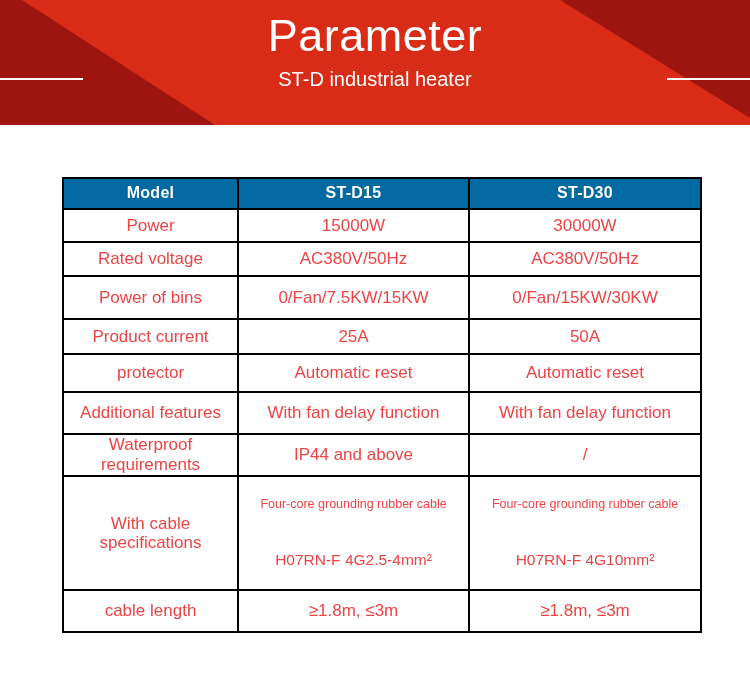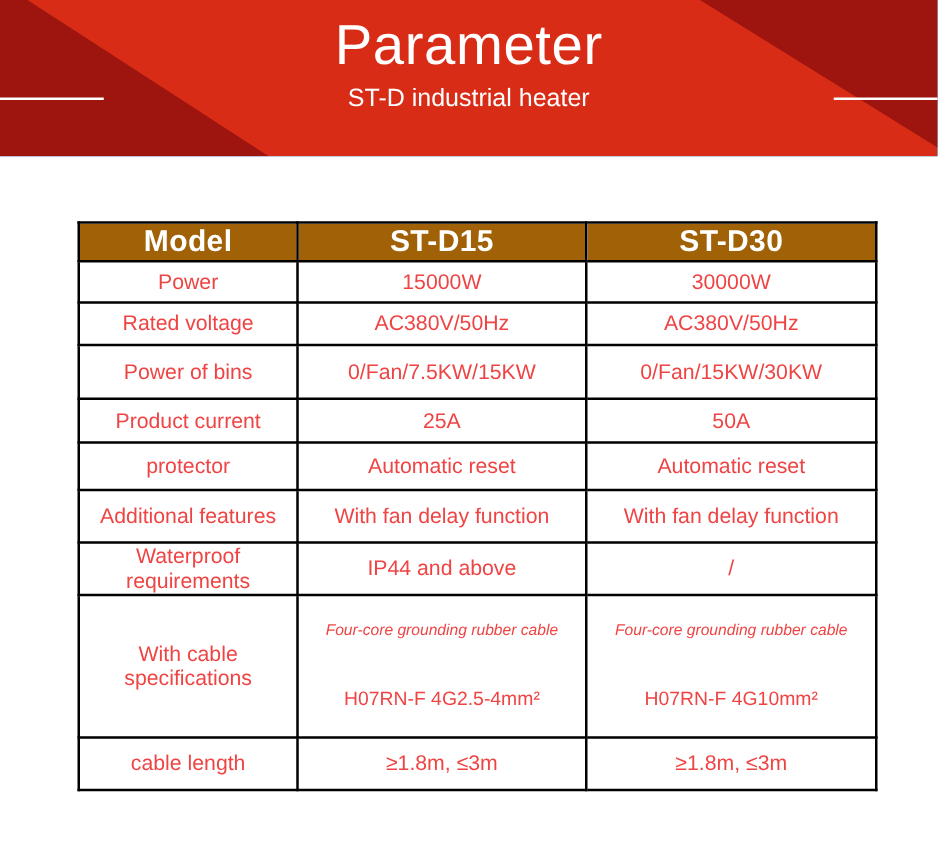--- a/index.html
+++ b/index.html
@@ -4,21 +4,21 @@
 <style>
   html,body{margin:0;padding:0;}
   body{
     width:750px;height:683px;background:#ffffff;overflow:hidden;
     font-family:"Liberation Sans","DejaVu Sans",sans-serif;
     -webkit-font-smoothing:antialiased;
   }
   .page{position:relative;width:750px;height:683px;background:#fff;}
 
   
-  .banner{position:relative;width:750px;height:125px;background:#0369a1;}
+  .banner{position:relative;width:750px;height:125px;background:#701a75;}
   .banner-bg{position:absolute;left:0;top:0;width:750px;height:125px;display:block;}
   .banner-content{position:relative;z-index:2;text-align:center;}
   .title{
     margin:0;padding-top:10px;
     font-size:45px;line-height:1.15;font-weight:300;
     letter-spacing:0.5px;color:#ffffff;
   }
   .subtitle-row{
     margin-top:6px;
     display:flex;align-items:center;justify-content:space-between;gap:26px;
@@ -37,26 +37,26 @@
   .spec-table col.c3{width:232px;}
   .spec-table th,.spec-table td{
     border:2px solid #000000;
     padding:0 2px;
     text-align:center;vertical-align:middle;
     color:#ef4444;font-size:17px;line-height:1.15;
     white-space:pre-line;
     overflow:hidden;
   }
   .spec-table th{
-    background:#a16207;color:#ffffff;
-    font-size:24px;font-weight:600;letter-spacing:0.3px;
+    background:#0369a1;color:#ffffff;
+    font-size:16px;font-weight:600;letter-spacing:0.3px;
   }
   .val{font-size:17px;}
   .cable-len{font-size:18px;}
-  .spec-l1{display:block;font-size:12.5px;line-height:1.2;font-style:italic;}
+  .spec-l1{display:block;font-size:12.5px;line-height:1.2;}
   .spec-l2{display:block;font-size:15.5px;line-height:1.2;margin-top:20px;}
 </style>
 </head>
 <body>
 
 <div class="page">
 
   <header class="banner">
     <svg class="banner-bg" viewBox="0 0 750 125" preserveAspectRatio="none" aria-hidden="true">
       <rect x="0" y="0" width="750" height="125" fill="#d92c17"></rect>

